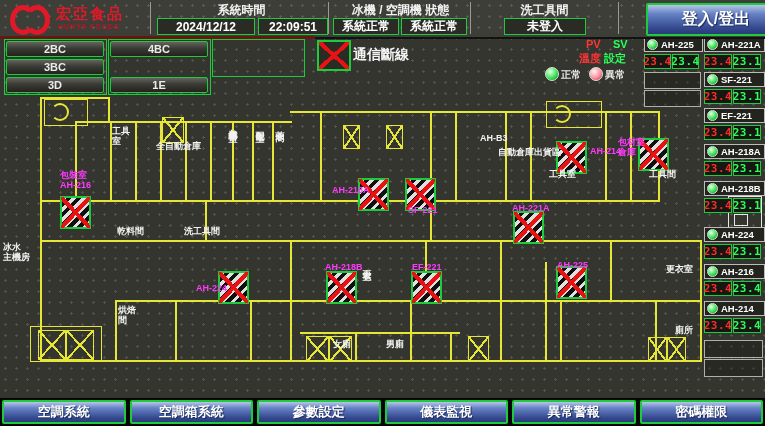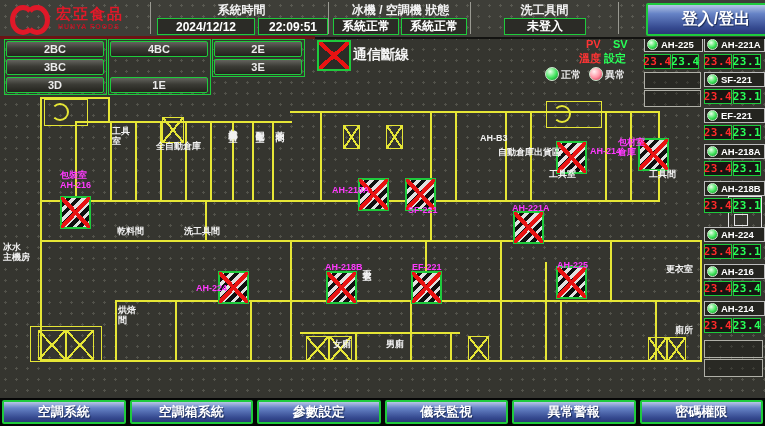--- a/index.html
+++ b/index.html
@@ -109,23 +109,21 @@
     <div class="bluebtn" style="position:absolute;left:646px;top:3px;width:136px;height:29px;font-size:16px">登入/登出</div>
   </div>
   <div class="maroon"></div>
 
   <div class="fgroup" style="left:4px;top:39px;width:101px;height:54px"></div>
   <div class="fgroup" style="left:108px;top:39px;width:101px;height:54px"></div>
   <div class="fgroup" style="left:212px;top:39px;width:91px;height:36px"></div>
 
   <div class="floorbtn" style="left:6px;top:41px;width:96px;height:14px">2BC</div>
   <div class="floorbtn" style="left:110px;top:41px;width:96px;height:14px">4BC</div>
-  <div class="floorbtn" style="left:214px;top:41px;width:86px;height:14px">2E</div>
   <div class="floorbtn" style="left:6px;top:59px;width:96px;height:14px">3BC</div>
-  <div class="floorbtn" style="left:214px;top:59px;width:86px;height:14px">3E</div>
   <div class="floorbtn" style="left:6px;top:77px;width:96px;height:14px">3D</div>
   <div class="floorbtn" style="left:110px;top:77px;width:96px;height:14px">1E</div>
 
   <div class="commx"></div>
   <div class="commlabel">通信斷線</div>
 
   <span class="pvtxt" style="left:586px;top:38px">PV</span>
   <span class="svtxt" style="left:613px;top:38px">SV</span>
   <span class="pvtxt" style="left:579px;top:51px">溫度</span>
   <span class="svtxt" style="left:604px;top:51px">設定</span>

